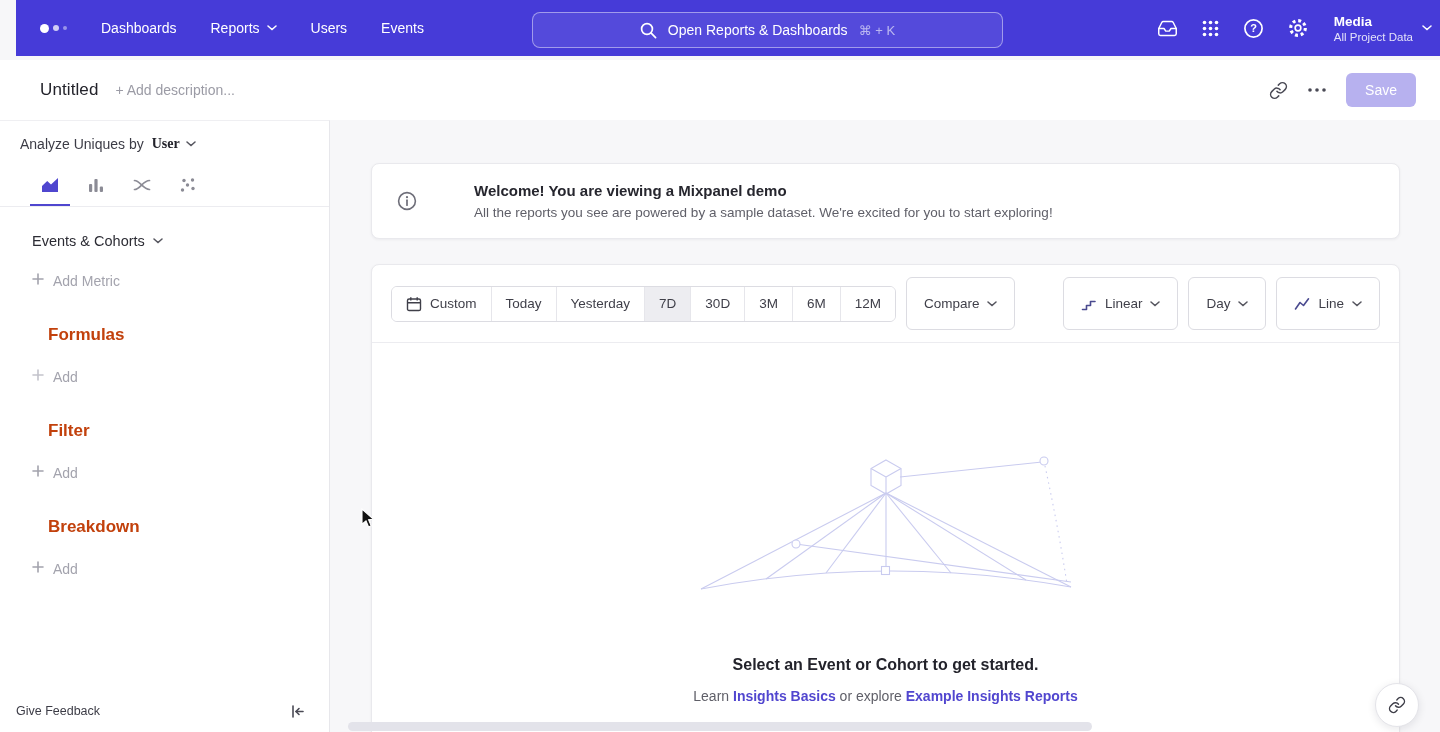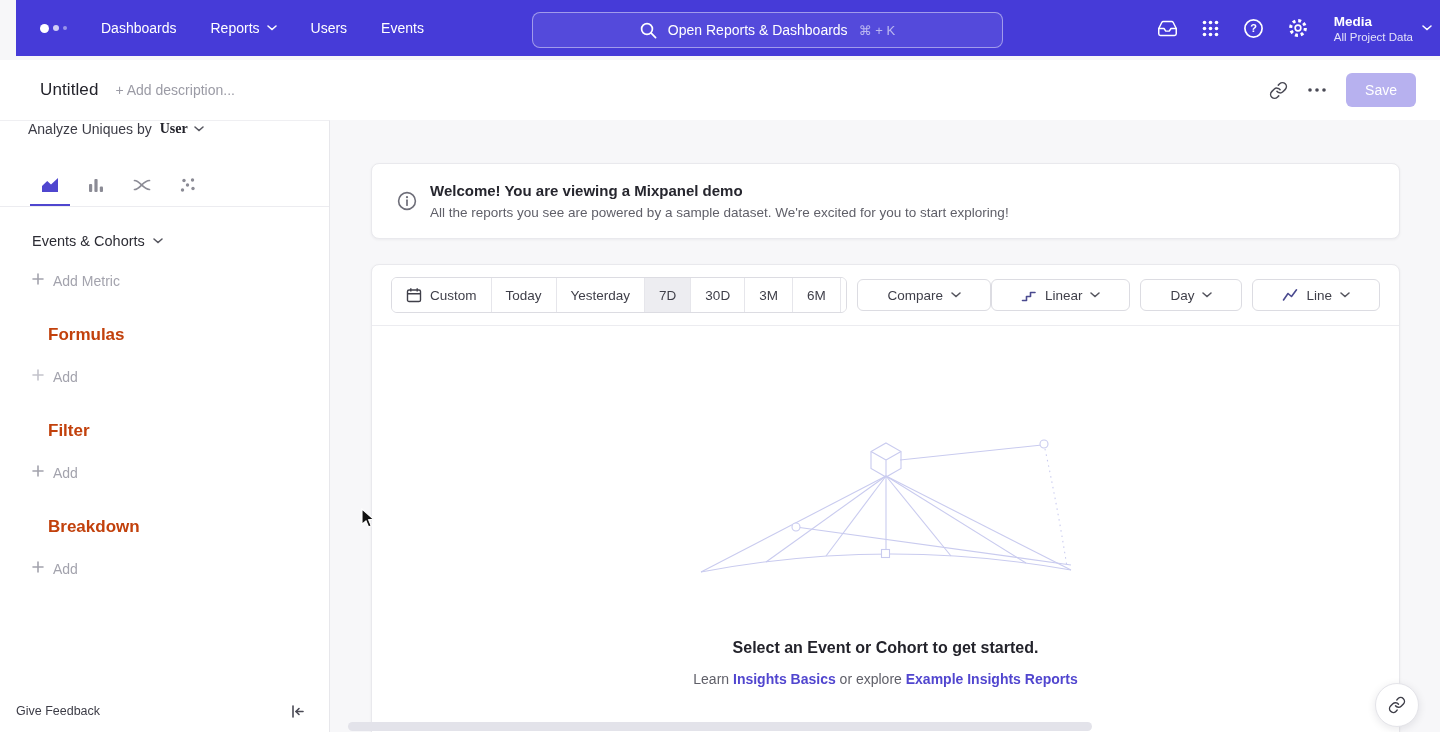--- a/index.html
+++ b/index.html
@@ -28,47 +28,47 @@
   
   .subheader { position:absolute; top:60px; left:0; width:1440px; height:60px; background:#fff; display:flex; align-items:center; padding:0 24px 0 40px; z-index:20; }
   .report-title { font-size:17px; color:#23232b; font-weight:bold; letter-spacing:.1px; font-weight:500; }
   .desc-ph { margin-left:17px; font-size:14px; color:#9b9ba5; cursor:text; }
   .subheader-right { margin-left:auto; display:flex; align-items:center; gap:20px; }
   .icon-btn { background:none; border:none; cursor:pointer; display:flex; align-items:center; }
   .save-btn { background:#b7b1ef; color:#fff; border:none; border-radius:6px; font-size:14px; padding:9px 19px; cursor:default; font-family:"Liberation Sans", sans-serif; }
 
   
   .sidebar { position:absolute; top:120px; left:0; width:330px; height:612px; background:#fff; border-right:1px solid #e7e7eb; border-top:1px solid #efeff2; }
-  .analyze-row { height:45px; display:flex; align-items:flex-start; padding:0 24px 0 28px; font-size:14px; color:#3c3c46; }
+  .analyze-row { height:45px; display:flex; align-items:center; padding:0 24px 0 20px; font-size:14px; color:#3c3c46; }
   .analyze-dd { margin-left:8px; display:flex; align-items:center; gap:6px; background:none; border:none; cursor:pointer; font-size:14px; font-weight:bold; color:#23232b; font-family:Liberation Serif, serif; }
   .icon-tabs { display:flex; gap:6px; padding-left:30px; border-bottom:1px solid #ececf0; }
   .icon-tab { width:40px; height:40px; display:flex; align-items:center; justify-content:center; color:#8b8b95; background:none; border:none; border-bottom:2px solid transparent; cursor:pointer; }
   .icon-tab.active { color:#4f46cf; border-bottom-color:#4f46cf; }
   .sb-head { margin:26px 0 0 32px; display:flex; align-items:center; gap:8px; background:none; border:none; cursor:pointer; font-family:"Liberation Sans", sans-serif; font-size:14.5px; font-weight:normal; color:#2c2c34; }
   .sb-title { margin:36px 0 0 48px; font-size:17px; font-weight:bold; color:#c2410c; }
   .add-row { margin:24px 0 0 32px; display:flex; align-items:flex-start; gap:9px; background:none; border:none; cursor:pointer; font-family:"Liberation Sans", sans-serif; font-size:14px; color:#a3a3ad; }
   .sidebar-footer { position:absolute; bottom:0; left:0; width:100%; height:42px; display:flex; align-items:center; padding:0 24px 0 16px; }
   .feedback-link { font-size:12.5px; color:#3c3c46; cursor:pointer; text-decoration:none; }
   .collapse-btn { margin-left:auto; background:none; border:none; cursor:pointer; display:flex; }
 
   
   .main { position:absolute; top:120px; left:331px; width:1109px; height:612px; background:#f7f7f9; overflow:hidden; }
-  .banner { margin:43px 40px 0 40px; height:76px; background:#fff; border:1px solid #e9e9ed; border-radius:8px; box-shadow:0 1px 3px rgba(20,20,40,.05); display:flex; align-items:center; padding:0 22px 0 25px; }
+  .banner { margin:43px 40px 0 40px; height:76px; background:#fff; border:1px solid #e9e9ed; border-radius:8px; box-shadow:0 1px 3px rgba(20,20,40,.05); display:flex; align-items:center; padding:0 22px 0 25px;gap:44px; }
   .banner-text { margin-left:13px; }
   .banner-title { font-size:15px; font-weight:bold; color:#26262e; line-height:20px; }
   .banner-body { font-size:13.5px; color:#5f5f68; margin-top:3px; line-height:18px; }
   .view-datasets { margin-left:auto; display:flex; align-items:center; gap:9px; background:#fff; border:1px solid #d8d8de; border-radius:6px; padding:9px 15px; font-size:14px; color:#33333d; cursor:pointer; font-family:"Liberation Sans", sans-serif; box-shadow:0 1px 2px rgba(20,20,40,.04); }
 
   .report-card { margin:25px 40px 0 40px; height:480px; background:#fff; border:1px solid #e9e9ed; border-radius:8px 8px 0 0; box-shadow:0 1px 3px rgba(20,20,40,.05); }
   .toolbar { display:flex; align-items:center; padding:12px 19px; border-bottom:1px solid #ececf0; }
   .segmented { display:flex; border:1px solid #dcdce2; border-radius:6px; overflow:hidden; }
   .seg { display:flex; align-items:center; gap:8px; padding:0 14px; height:34px; font-size:13.5px; color:#3f3f49; background:#fff; border:none; border-left:1px solid #e6e6eb; cursor:pointer; font-family:"Liberation Sans", sans-serif; white-space:nowrap; }
   .seg:first-child { border-left:none; }
   .seg.active { background:#ededf1; }
-  .tb-btn { display:flex; align-items:center; gap:8px; height:32px; padding:0 29px; background:#fff; border:1px solid #dcdce2; border-radius:6px; font-size:13.5px; color:#3f3f49; cursor:pointer; font-family:"Liberation Sans", sans-serif; white-space:nowrap; }
+  .tb-btn { display:flex; align-items:center; gap:8px; height:53px; padding:0 17px; background:#fff; border:1px solid #dcdce2; border-radius:6px; font-size:13.5px; color:#3f3f49; cursor:pointer; font-family:"Liberation Sans", sans-serif; white-space:nowrap; }
   .compare { margin-left:10px; }
   .toolbar-right { margin-left:auto; display:flex; gap:10px; }
 
   .empty { text-align:center; padding-top:103px; }
   .empty-illustration { margin:0 auto; }
   .empty-title { margin-top:60px; font-size:16px; font-weight:bold; color:#23232b; }
   .empty-body { margin-top:14px; font-size:14px; color:#5f5f68; }
   .empty-body a { color:#5146cf; font-weight:bold; text-decoration:none; cursor:pointer; }
 
   

